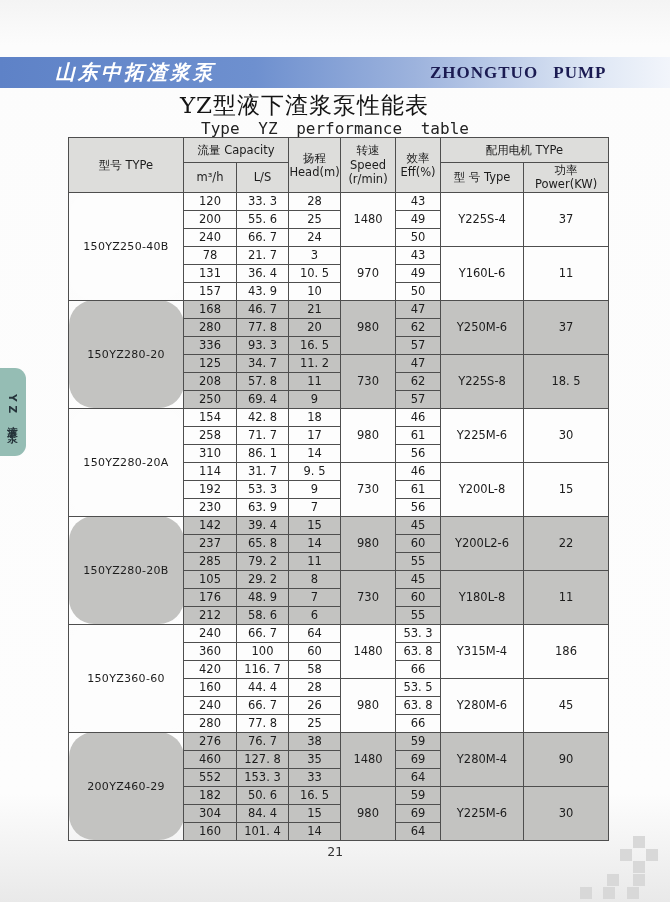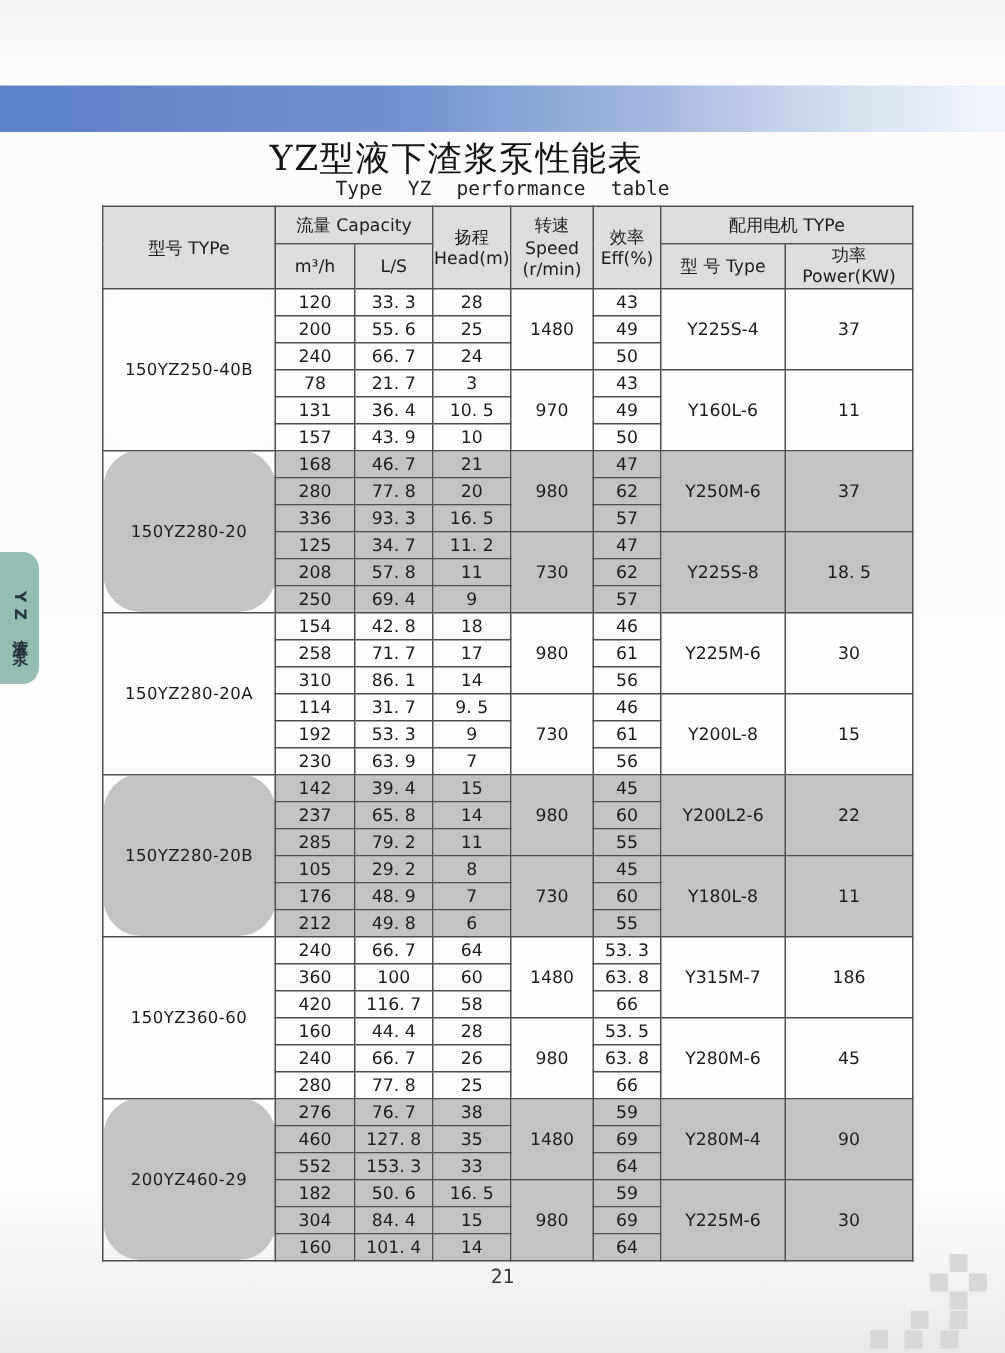--- a/index.html
+++ b/index.html
@@ -22,21 +22,21 @@
     position:absolute;left:430px;top:0;height:31px;line-height:31px;
     color:#1b1b52;font-family:"Liberation Serif",serif;font-weight:bold;
     font-size:17px;letter-spacing:1px;word-spacing:10px;
   }
   .title{
     position:absolute;top:90px;left:0;width:609px;text-align:center;
     font-family:"DejaVu Serif",serif;font-size:23px;color:#141414;letter-spacing:1px;
   }
   .subtitle{
     position:absolute;top:119px;left:0;width:670px;text-align:center;
-    font-family:"DejaVu Sans Mono",monospace;font-size:13px;color:#222;word-spacing:9px;
+    font-family:"DejaVu Sans Mono",monospace;font-size:16px;color:#222;word-spacing:9px;
   }
   
   .table-wrap{position:absolute;top:137px;left:68px;}
   table{border-collapse:collapse;table-layout:fixed;width:540px;}
   th,td{
     border:1px solid #4e4e4e;text-align:center;vertical-align:middle;
     padding:0;font-size:11.5px;color:#1c1c1c;font-weight:normal;
     overflow:hidden;white-space:nowrap;
   }
   thead th{background:#dddddb;white-space:pre-line;line-height:1.25;}
@@ -59,20 +59,22 @@
   .page-num{
     position:absolute;top:844px;left:0;width:670px;text-align:center;
     font-family:"DejaVu Sans Mono",monospace;font-size:13px;color:#333;
   }
   .sq{position:absolute;width:12px;height:12px;background:#d8d8d8;}
 </style>
 </head>
 <body>
 
 <div class="band">
+  <span class="logo-cn">山东中拓渣浆泵</span>
+  <span class="brand-en">ZHONGTUO PUMP</span>
 </div>
 
 <div class="title">YZ型液下渣浆泵性能表</div>
 <div class="subtitle">Type YZ performance table</div>
 
 <div class="table-wrap">
   <table>
     <colgroup>
       <col style="width:115px">
         <col style="width:53px">
@@ -264,32 +266,32 @@
           <td rowspan="3">11</td>
         </tr>
         <tr class="shaded">
           <td>176</td>
           <td>48. 9</td>
           <td>7</td>
           <td>60</td>
         </tr>
         <tr class="shaded">
           <td>212</td>
-          <td>49. 8</td>
+          <td>58. 6</td>
           <td>6</td>
           <td>55</td>
         </tr>
         <tr class="plain">
           <td rowspan="6" class="model">150YZ360-60</td>
           <td>240</td>
           <td>66. 7</td>
           <td>64</td>
           <td rowspan="3">1480</td>
           <td>53. 3</td>
-          <td rowspan="3">Y315M-7</td>
+          <td rowspan="3">Y315M-4</td>
           <td rowspan="3">186</td>
         </tr>
         <tr class="plain">
           <td>360</td>
           <td>100</td>
           <td>60</td>
           <td>63. 8</td>
         </tr>
         <tr class="plain">
           <td>420</td>

